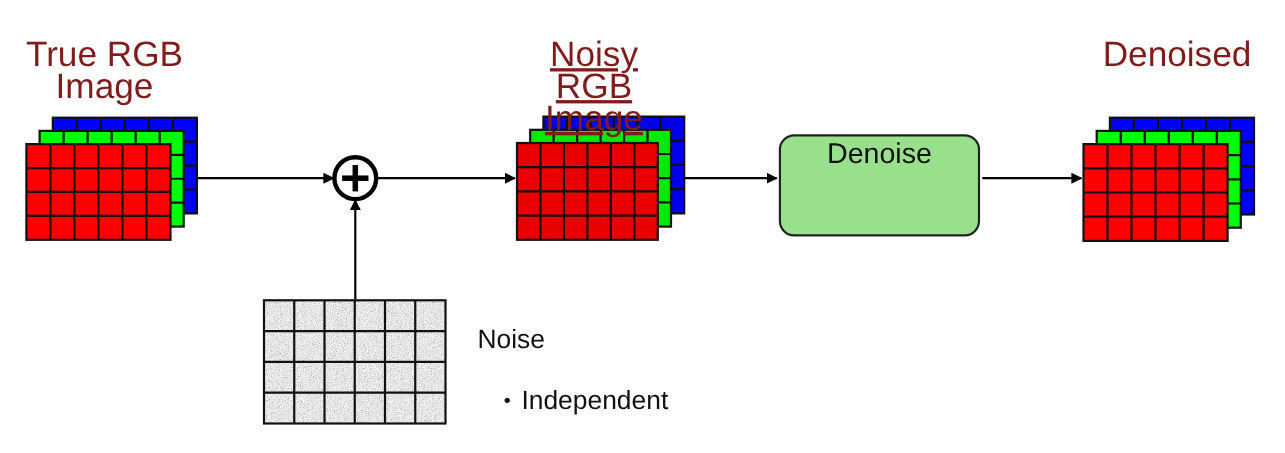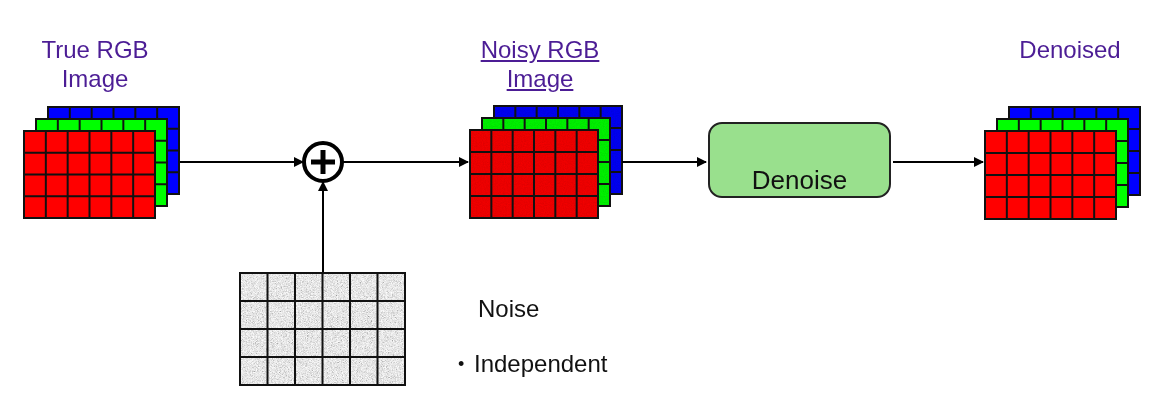--- a/index.html
+++ b/index.html
@@ -1,25 +1,25 @@
 <!DOCTYPE html>
 <html><head>
 <meta charset="utf-8">
 <style>
   html, body { margin: 0; padding: 0; background: #ffffff; }
   body { width: 1168px; height: 412px; position: relative; overflow: hidden;
          font-family: "Liberation Sans", "DejaVu Sans", sans-serif; color: #111; }
   svg { position: absolute; left: 0; top: 0; }
-  .label { position: absolute; text-align: center; font-size: 24px; line-height: 29px; color: #4c1d95; }
+  .label { position: absolute; text-align: center; font-size: 32px; line-height: 29px; color: #7f1d1d; }
   .noise-title { position: absolute; font-size: 24px; line-height: 29px; }
   .bullets { position: absolute; list-style: none; margin: 16px; padding: 0; font-size: 24px; line-height: 30px; }
   .bullets li::before { content: "•"; display: inline-block; width: 16px; font-size: 18px; vertical-align: 2px; }
-  .denoise-box { position: absolute; left: 708px; top: 122px; width: 183px; height: 76px;
+  .denoise-box { position: absolute; left: 708px; top: 122px; width: 183px; height: 93px;
                  background: #99e08d; border: 2px solid #222; border-radius: 14px; box-sizing: border-box;
-                 display: flex; align-items: flex-end; justify-content: center; font-size: 26px; color: #111; }
+                 display: flex; align-items: flex-start; justify-content: center; font-size: 26px; color: #111; }
 </style>
 </head>
 <body>
 
 <svg id="canvas" width="1168" height="412">
   <defs>
     <filter id="noisy" x="0" y="0" width="100%" height="100%">
       <feTurbulence type="fractalNoise" baseFrequency="0.9" numOctaves="2" seed="3" result="t"></feTurbulence>
       <feColorMatrix in="t" type="saturate" values="0" result="g"></feColorMatrix>
       <feComponentTransfer in="g" result="g2">
@@ -195,16 +195,16 @@
   <div>Image</div>
 </div>
 <div class="label" style="left:985px; top:35px; width:170px;">
   <div>Denoised</div>
 </div>
 
 <div class="denoise-box">
   <span>Denoise</span>
 </div>
 
-<div class="noise-title" style="left:434px; top:294px;margin-left:44px;">Noise</div>
+<div class="noise-title" style="left:434px; top:294px;">Noise</div>
 <ul class="bullets" style="left:442px; top:333px;">
   <li>Independent</li>
 </ul>
 
 </body></html>

